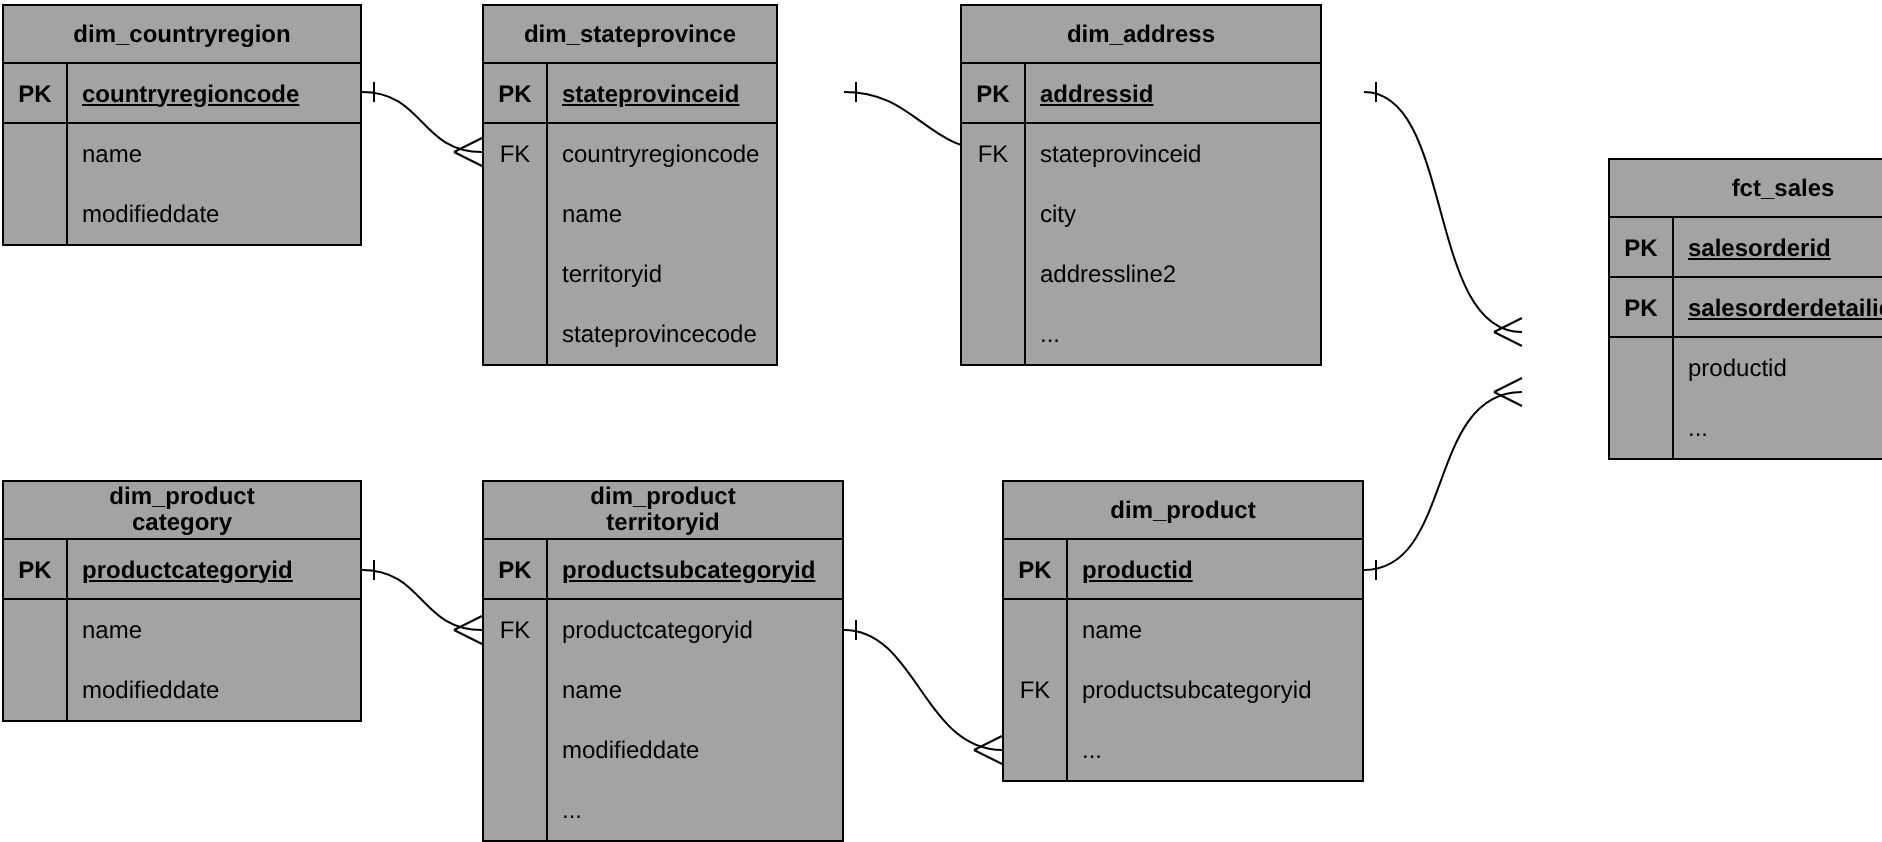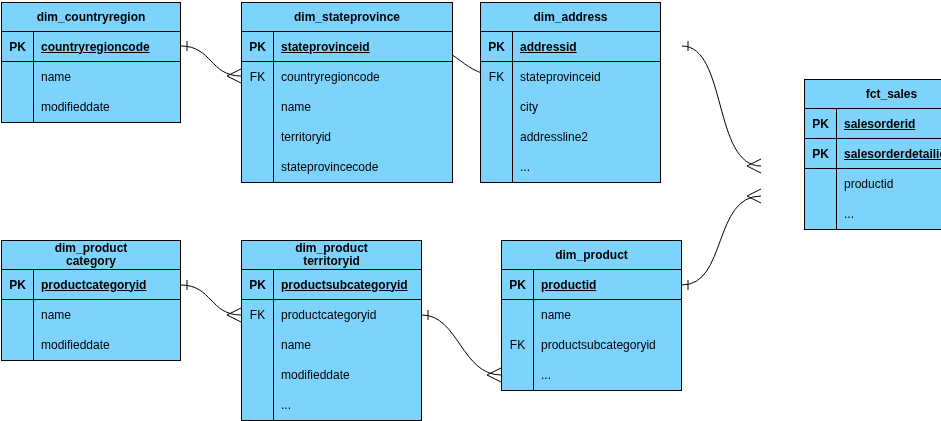--- a/index.html
+++ b/index.html
@@ -18,21 +18,21 @@
   svg.relations {
     position: absolute; left: 0; top: 0;
     width: 941px; height: 421px;
     pointer-events: none;
   }
   svg.relations path { fill: none; stroke: #000000; stroke-width: 1; }
   svg.relations line { stroke: #000000; stroke-width: 1; }
 
   .erd-table {
     position: absolute;
-    background: #7dd3fc;
+    background: #a3a3a3;
     border: 1px solid #000000;
   }
   .t-title {
     height: 29px;
     border-bottom: 1px solid #000000;
     display: flex; flex-direction: column;
     align-items: center; justify-content: center;
     font-size: 12px; font-weight: bold; line-height: 13px;
     text-align: center;
   }
@@ -45,21 +45,21 @@
   .t-row .field { padding-left: 8px; white-space: nowrap; }
   .t-row.sep { border-bottom: 1px solid #000000; }
   .t-row.pk .key { font-weight: bold; }
   .t-row.pk .field { font-weight: bold; text-decoration: underline; }
   .vdiv {
     position: absolute; left: 31px; top: 29px; bottom: 0;
     width: 1px; background: #000000;
   }
 
   .t-countryregion      { left: 1px;   top: 2px;   width: 180px; }
-  .t-stateprovince      { left: 241px; top: 2px;   width: 212px; }
+  .t-stateprovince      { left: 241px; top: 2px;   width: 148px; }
   .t-address            { left: 480px; top: 2px;   width: 181px; }
   .t-fctsales           { left: 804px; top: 61px;  width: 175px; margin-top: 18px; }
   .t-productcategory    { left: 1px;   top: 240px; width: 180px; }
   .t-productsubcategory { left: 241px; top: 240px; width: 181px; }
   .t-product            { left: 501px; top: 240px; width: 181px; }
 </style>
 </head>
 <body>
 
 <div class="canvas">

